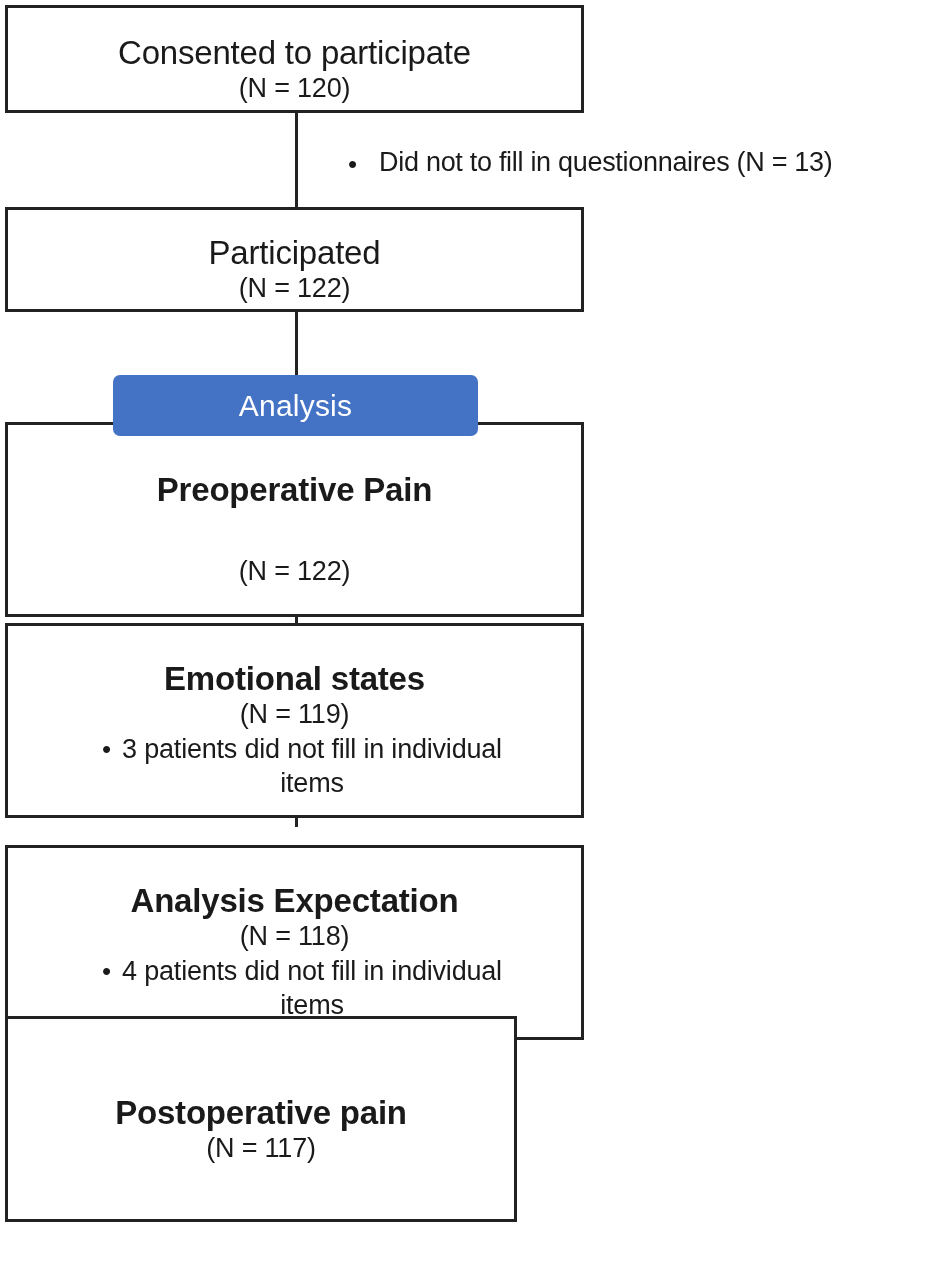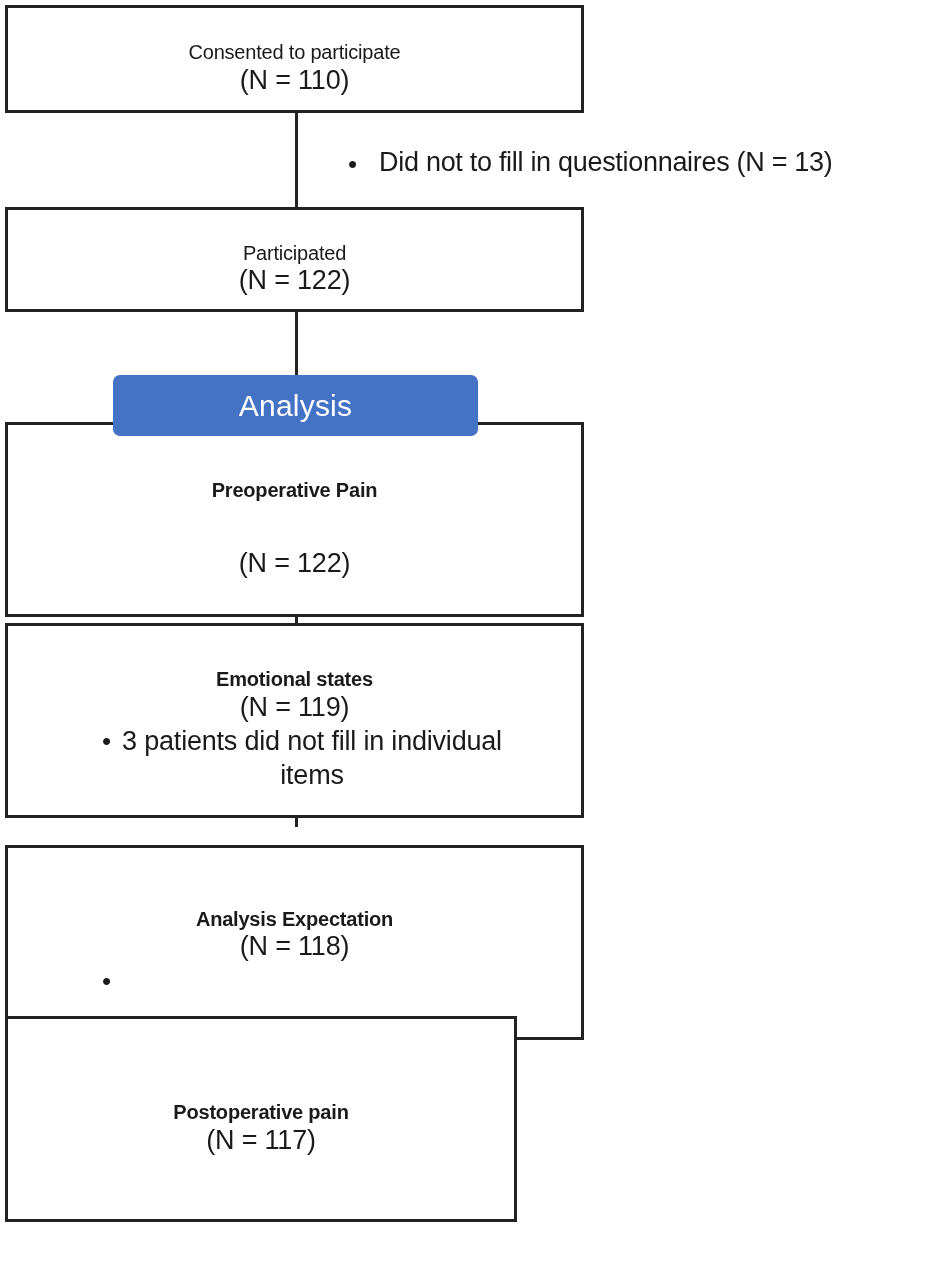--- a/index.html
+++ b/index.html
@@ -25,21 +25,21 @@
     background: #ffffff;
     border: 3px solid #222222;
     display: flex;
     flex-direction: column;
     align-items: center;
     justify-content: center;
     text-align: center;
   }
 
   .node-title {
-    font-size: 20px;
+    font-size: 33px;
     line-height: 1.18;
     letter-spacing: -0.2px;
     white-space: nowrap;
     margin-top: 20px;
   }
   .node-title.bold {
     font-weight: bold;
   }
   .node-count {
     font-size: 27px;
@@ -111,21 +111,21 @@
     line-height: 1;
   }
 </style>
 </head>
 <body>
 
 <div id="flowchart">
 
   <div class="node-box" style="left:5px; top:5px; width:579px; height:108px;">
     <div class="node-title">Consented to participate</div>
-    <div class="node-count">(N = 110)</div>
+    <div class="node-count">(N = 120)</div>
   </div>
 
   <div class="connector" style="left:295px; top:113px; height:94px;"></div>
 
   <div class="side-note" style="left:348px; top:146px;">
     <span class="side-note-dot">•</span>
     <span class="side-note-text">Did not to fill in questionnaires (N = 13)</span>
   </div>
 
   <div class="node-box" style="left:5px; top:207px; width:579px; height:105px;">
@@ -155,20 +155,21 @@
     </div>
   </div>
 
   <div class="connector" style="left:295px; top:815px; height:12px;"></div>
 
   <div class="node-box" style="left:5px; top:845px; width:579px; height:195px;">
     <div class="node-title bold">Analysis Expectation</div>
     <div class="node-count">(N = 118)</div>
     <div class="node-bullet-row">
       <span class="node-bullet-dot">•</span>
+      <span class="node-bullet-text">4 patients did not fill in individual items</span>
     </div>
   </div>
 
   <div class="connector" style="left:295px; top:1037px; height:28px;"></div>
 
   <div class="node-box" style="left:5px; top:1016px; width:512px; height:206px;">
     <div class="node-title bold">Postoperative pain</div>
     <div class="node-count">(N = 117)</div>
   </div>
 

